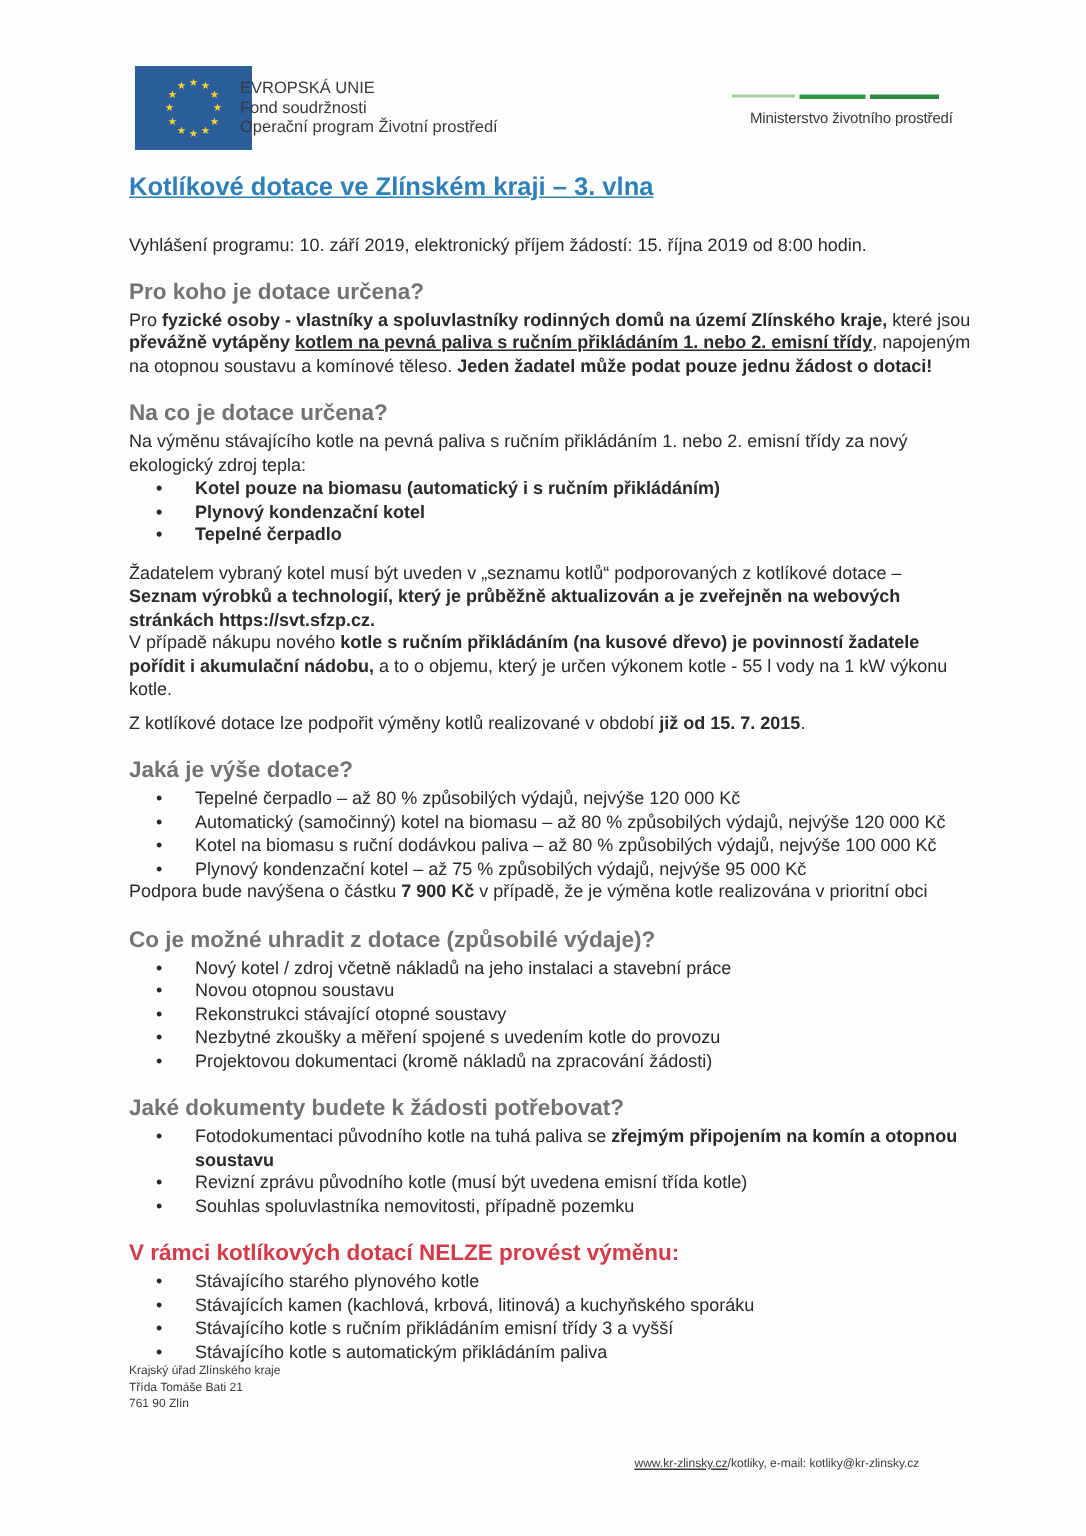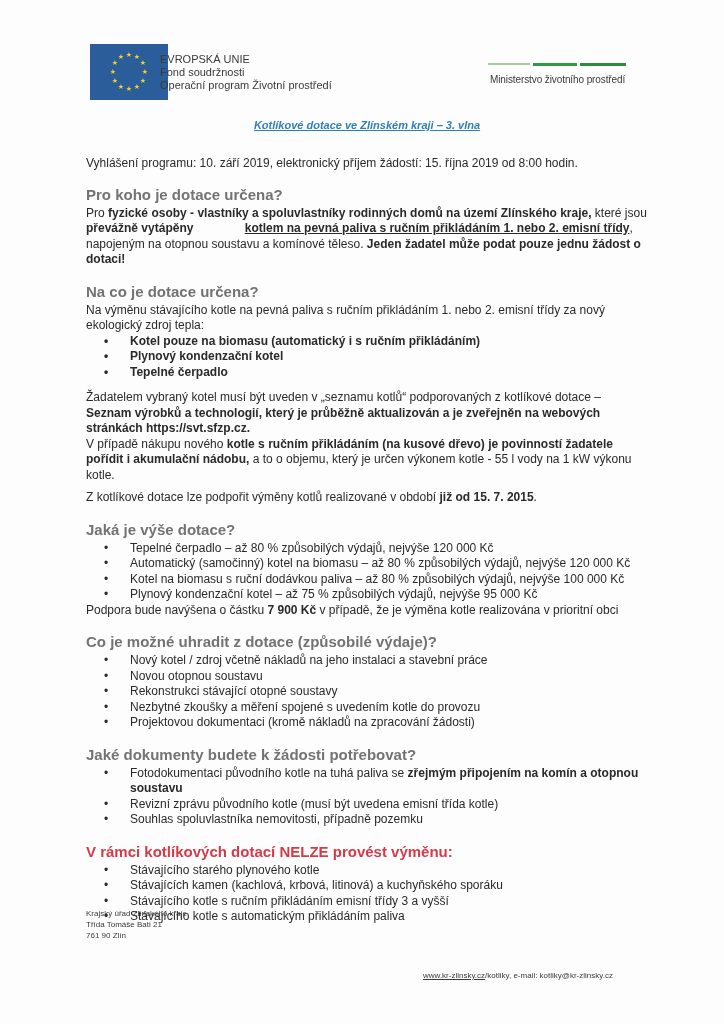--- a/index.html
+++ b/index.html
@@ -9,34 +9,34 @@
   }
   .header { position: absolute; left: 0; top: 0; width: 724px; height: 110px; }
   .eu-flag { position: absolute; left: 90px; top: 44px; width: 78px; height: 56px; background: #2a5d9a; }
   .eu-flag svg { display: block; }
   .eu-text { position: absolute; left: 160px; top: 53px; font-size: 11px; line-height: 13px; color: #3a3a3a; }
   .mzp { position: absolute; left: 488px; top: 62px; }
   .mzp-bars { display: flex; gap: 3px; align-items: center; height: 4px; }
   .mzp-bar1 { width: 42px; height: 2px; background: #a5cfa0; }
   .mzp-bar2 { width: 44px; height: 3px; background: #2e9a45; }
   .mzp-bar3 { width: 46px; height: 3px; background: #2e8a3e; }
-  .mzp-name { font-size: 10px; color: #3a3a3a; margin-top: 8px; margin-left: 2px; letter-spacing: -0.1px; }
+  .mzp-name { font-size: 10px; color: #3a3a3a; margin-top: 8px; margin-left: 12px; letter-spacing: -0.1px; }
 
   .content { position: absolute; left: 86px; top: 114px; width: 562px; font-size: 12px; line-height: 15.5px; }
-  .title { text-align: center; color: #2f7fb8; font-size: 11px; font-weight: bold; text-decoration: underline; margin: 0 0 20px 0; line-height: 22px; font-style: italic; }
+  .title { color: #2f7fb8; font-size: 17px; font-weight: bold; text-decoration: underline; margin: 0 0 20px 0; line-height: 22px; }
   .announce { font-weight: normal; font-size: 12px; margin-bottom: 13px; }
   h2 { color: #737373; font-size: 15px; margin: 0 0 2px 0; line-height: 19px; font-weight: bold; }
   h2.red { color: #d43a48; }
   p { margin: 0; }
   .sec { margin-bottom: 14px; }
   ul { margin: 0; padding: 0 0 0 44px; list-style: none; }
   li { position: relative; }
   li::before { content: "•"; position: absolute; left: -26px; top: 0; }
   .b { font-weight: bold; }
-  .u { text-decoration: underline; margin-left: 48px; }
+  .u { text-decoration: underline; }
   .gap { height: 10px; }
 
   .footer-left { position: absolute; left: 86px; top: 908px; font-size: 8px; line-height: 11px; color: #3a3a3a; }
   .footer-right { position: absolute; left: 423px; top: 971px; font-size: 8px; color: #3a3a3a; }
   .footer-right .link { text-decoration: underline; }
 </style>
 </head>
 <body>
 
 <div class="header">

